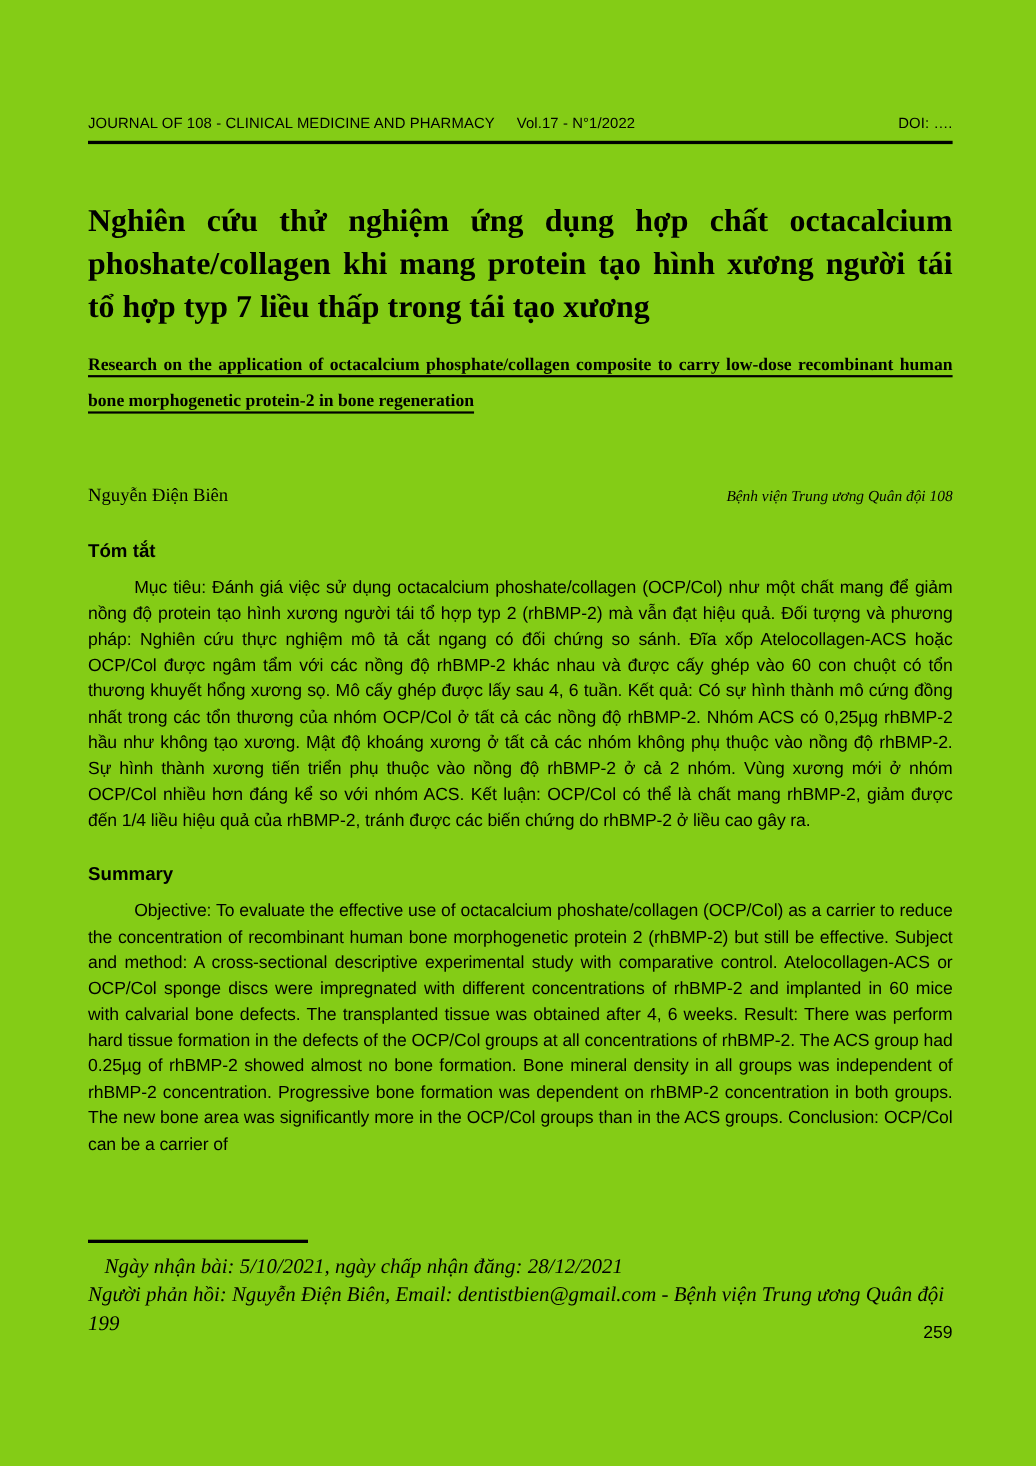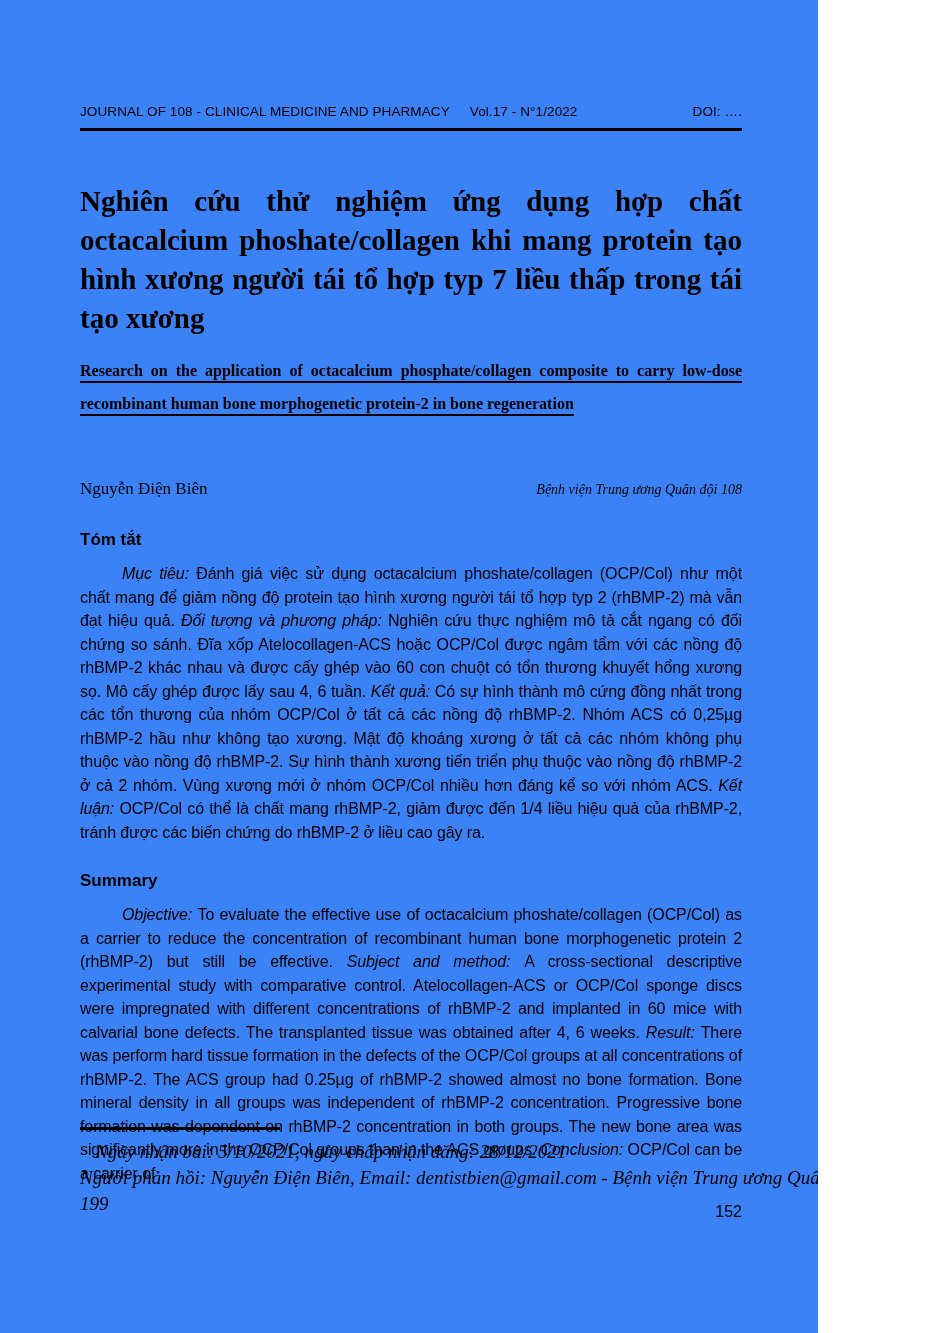--- a/index.html
+++ b/index.html
@@ -1,21 +1,21 @@
 <!DOCTYPE html>
 <html><head>
 <meta charset="utf-8">
 <title>Journal Page</title>
 <style>
   html, body { margin: 0; padding: 0; background: #ffffff; }
   .page {
     position: relative;
-    width: 818px;
+    width: 942px;
     height: 1333px;
-    background: #3b82f6;
+    background: #84cc16;
     color: #000000;
     overflow: hidden;
   }
 
   
   .header {
     display: flex;
     justify-content: space-between;
     align-items: baseline;
     margin: 104px 76px 0 80px;
@@ -74,21 +74,21 @@
   .body-par {
     margin: 12px 76px 0 80px;
     font-family: "Liberation Sans", sans-serif;
     font-size: 16px;
     line-height: 23.5px;
     text-align: justify;
     text-indent: 42px;
     letter-spacing: -0.1px;
   }
   .body-par.keywords { margin-top: 0; }
-  .it { font-style: italic; }
+  .it { }
 
   
   .footnote-block { position: absolute; left: 0; top: 1127px; width: 942px; }
   .footnote-rule {
     margin-left: 80px;
     width: 200px;
     height: 0;
     border-top: 3px solid #000;
   }
   .footnote {
@@ -139,15 +139,15 @@
   <p class="body-par"><span class="it">Objective: </span><span>To evaluate the effective use of octacalcium phoshate/collagen (OCP/Col) as a carrier to reduce the concentration of recombinant human bone morphogenetic protein 2 (rhBMP-2) but still be effective. </span><span class="it">Subject and method: </span><span>A cross-sectional descriptive experimental study with comparative control. Atelocollagen-ACS or OCP/Col sponge discs were impregnated with different concentrations of rhBMP-2 and implanted in 60 mice with calvarial bone defects. The transplanted tissue was obtained after 4, 6 weeks. </span><span class="it">Result: </span><span>There was perform hard tissue formation in the defects of the OCP/Col groups at all concentrations of rhBMP-2. The ACS group had 0.25µg of rhBMP-2 showed almost no bone formation. Bone mineral density in all groups was independent of rhBMP-2 concentration. Progressive bone formation was dependent on rhBMP-2 concentration in both groups. The new bone area was significantly more in the OCP/Col groups than in the ACS groups. </span><span class="it">Conclusion: </span><span>OCP/Col can be a carrier of</span></p>
 
   <div class="footnote-block">
     <div class="footnote-rule"></div>
     <div class="footnote">
       <div class="line1">Ngày nhận bài: 5/10/2021, ngày chấp nhận đăng: 28/12/2021</div>
       <div>Người phản hồi: Nguyễn Điện Biên, Email: dentistbien@gmail.com - Bệnh viện Trung ương Quân đội 199</div>
     </div>
   </div>
 
-  <div class="pageno">152</div>
+  <div class="pageno">259</div>
 
 </div>
 
 </body></html>

